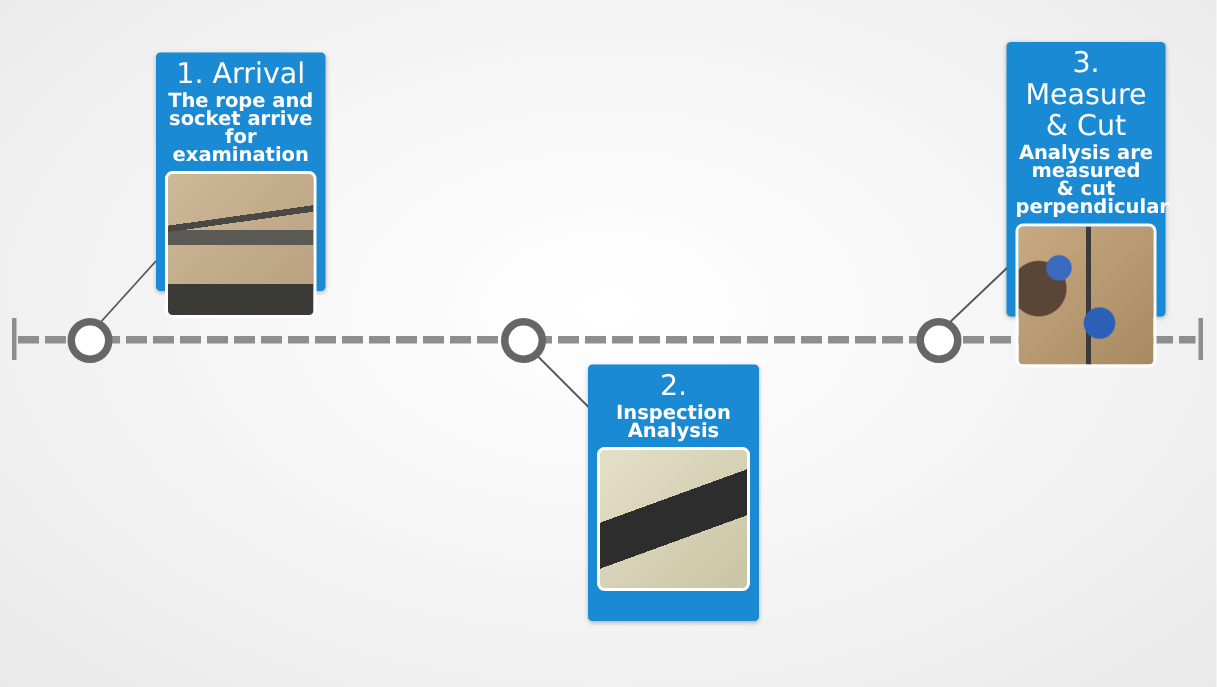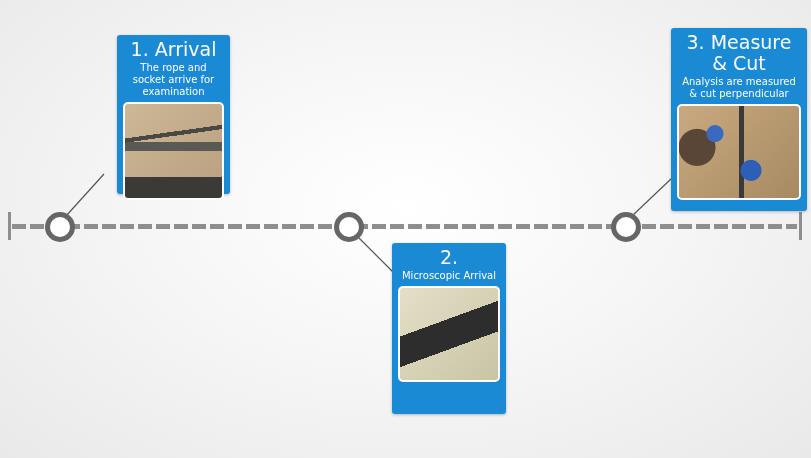--- a/index.html
+++ b/index.html
@@ -19,21 +19,21 @@
     position: absolute; width: 20px; height: 20px; border-radius: 50%;
     background: #fff; border: 5px solid #666; top: 212px;
   }
   svg.connectors { position: absolute; left: 0; top: 0; }
   .card {
     position: absolute; background: #1a8ad4; border-radius: 3px;
     box-shadow: 0 1px 3px rgba(0,0,0,0.25); color: #fff; text-align: center;
     box-sizing: border-box; padding: 4px 6px 6px;
   }
   .card .title { font-size: 19px; line-height: 21px; font-weight: normal; }
-  .card .subtitle { font-size: 10px; line-height: 12px; font-weight: normal; margin-top: 2px; }
+  .card .subtitle { font-size: 13px; line-height: 12px; font-weight: bold; margin-top: 2px; }
   .photo {
     border: 2px solid #fff; border-radius: 5px; margin-top: 4px; overflow: hidden; position: relative;
   }
   .photo-arrival {
     height: 94px;
     background:
       linear-gradient(180deg, transparent 0 78%, #3b3a36 78% 100%),
       linear-gradient(172deg, transparent 0 32%, #4a4844 32% 36%, transparent 36%),
       linear-gradient(180deg, transparent 0 40%, #5b5954 40% 50%, transparent 50%),
       linear-gradient(135deg, #cdb898, #b89f7f);
@@ -66,33 +66,33 @@
     <line x1="66" y1="216" x2="104" y2="174" stroke="#555" stroke-width="1.2"></line>
     <line x1="355" y1="234" x2="393" y2="272" stroke="#555" stroke-width="1.2"></line>
     <line x1="632" y1="216" x2="672" y2="178" stroke="#555" stroke-width="1.2"></line>
   </svg>
 
   <div class="node" style="left:45px;"></div>
   <div class="node" style="left:334px;"></div>
   <div class="node" style="left:611px;"></div>
 </div>
 
-<div class="card" style="left:117px; top:35px; width:113px; height:159px;">
+<div class="card" style="left:104px; top:35px; width:113px; height:159px;">
   <div class="title">1. Arrival</div>
   <div class="subtitle">The rope and socket arrive for examination</div>
   <div class="photo photo-arrival"></div>
 </div>
 
 <div class="card" style="left:392px; top:243px; width:114px; height:171px;">
   <div class="title">2.</div>
-  <div class="subtitle">Microscopic Arrival</div>
+  <div class="subtitle">Inspection Analysis</div>
   <div class="photo photo-inspection"></div>
 </div>
 
-<div class="card" style="left:671px; top:28px; width:136px; height:183px;">
+<div class="card" style="left:671px; top:28px; width:106px; height:183px;">
   <div class="title">3. Measure</div>
   <div class="title">&amp; Cut</div>
   <div class="subtitle">
     <div>Analysis are measured</div>
     <div>&amp; cut perpendicular</div>
   </div>
   <div class="photo photo-measure"></div>
 </div>
 
 </body></html>

